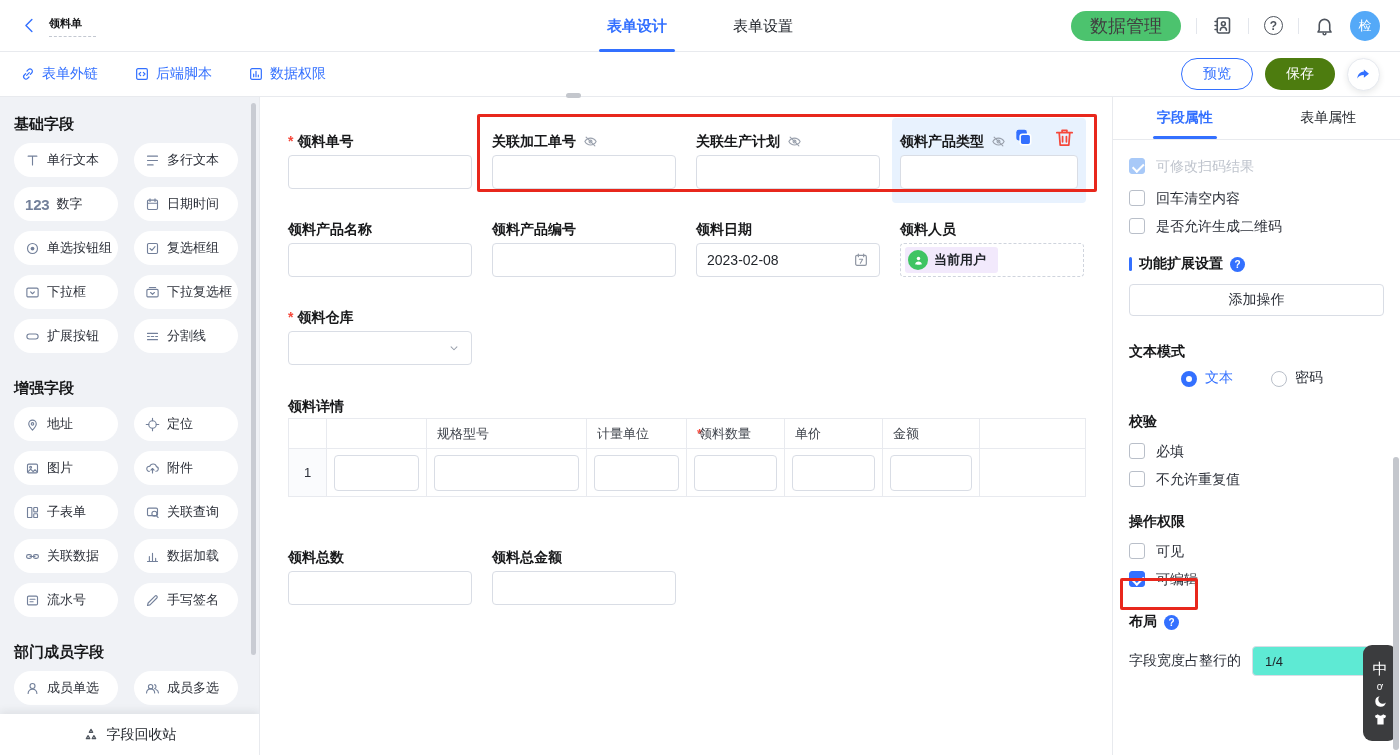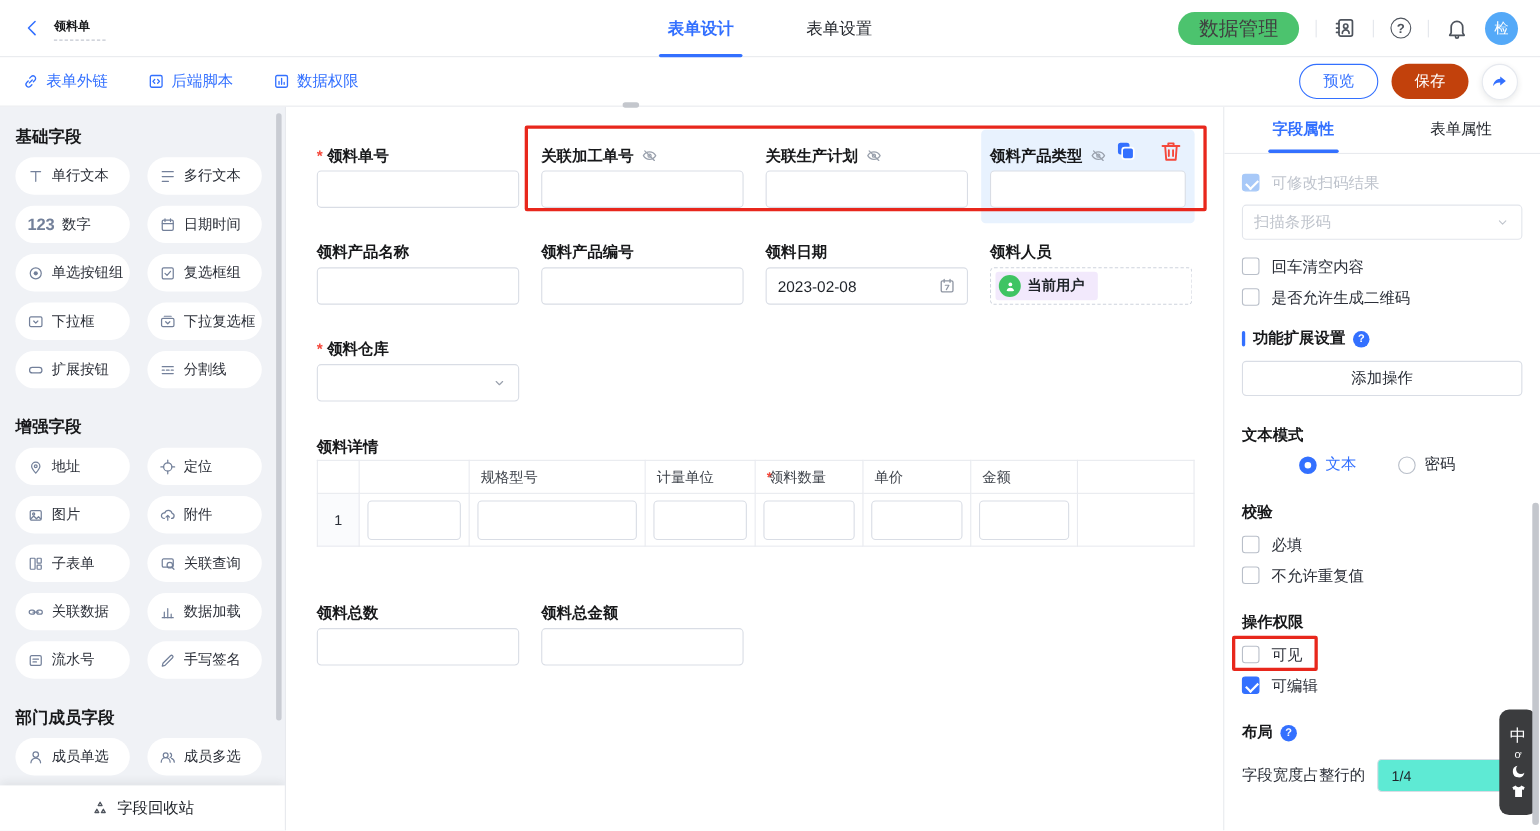--- a/index.html
+++ b/index.html
@@ -22,21 +22,21 @@
   .h-ic { font-size:21px; color:#4e545d; cursor:pointer; display:flex; }
   .help-circle { width:19px; height:19px; border:1.6px solid #4e545d; border-radius:50%; color:#4e545d; font-size:12px; font-weight:700; display:flex; align-items:center; justify-content:center; cursor:pointer; }
   .avatar { width:30px; height:30px; border-radius:50%; background:#54a9f8; color:#fff; font-size:13px; display:flex; align-items:center; justify-content:center; cursor:pointer; }
 
   
   .subbar { position:absolute; top:52px; left:0; right:0; height:45px; border-bottom:1px solid #e8eaee; display:flex; align-items:center; padding:0 20px; background:#fff; z-index:9; }
   .s-link { display:flex; align-items:center; gap:6px; color:#3370ff; font-size:14px; margin-right:36px; cursor:pointer; }
   .s-link .ic { font-size:16px; display:flex; }
   .s-right { margin-left:auto; display:flex; align-items:center; gap:12px; }
   .btn-outline { height:32px; padding:0 21px; border:1px solid #3370ff; color:#3370ff; border-radius:16px; background:#fff; font-size:14px; display:flex; align-items:center; cursor:pointer; }
-  .btn-primary { height:32px; padding:0 21px; border:none; color:#fff; border-radius:16px; background:#c2410c; font-size:14px; display:flex; align-items:center; cursor:pointer; }
+  .btn-primary { height:32px; padding:0 21px; border:none; color:#fff; border-radius:16px; background:#4d7c0f; font-size:14px; display:flex; align-items:center; cursor:pointer; }
   .btn-share { width:33px; height:33px; border-radius:50%; background:#fff; border:1px solid #e6e9ef; box-shadow:0 2px 6px rgba(31,35,41,.10); display:flex; align-items:center; justify-content:center; color:#3370ff; font-size:17px; cursor:pointer; }
 
   
   .sidebar { position:absolute; top:97px; left:0; width:260px; bottom:0; background:#f0f2f6; overflow:hidden; border-right:1px solid #e8eaee; }
   .side-inner { padding:18px 14px 0; }
   .side-section { margin-bottom:26px; }
   .side-title { font-size:15px; font-weight:700; height:20px; margin-bottom:8px; color:#17181a; }
   .pill-grid { display:grid; grid-template-columns:104px 104px; column-gap:16px; row-gap:10px; }
   .pill { height:34px; background:#fff; border-radius:17px; display:flex; align-items:center; padding-left:11px; gap:7px; font-size:13px; color:#2b2f38; cursor:grab; white-space:nowrap; }
   .pill .p-icon { font-size:15px; color:#73809a; display:flex; flex:none; }
@@ -604,28 +604,20 @@
         </div>
       <div class="p-tab">
           <span>表单属性</span>
         </div>
     </div>
     <div class="p-body">
       <div class="check-row dis" style="margin-top:18px">
         <span class="cbx checked dis"></span>
         <span>可修改扫码结果</span>
       </div>
-      <div class="p-select" style="margin-top:12px">
-        <span>扫描条形码</span>
-        <span class="chev" style="color:#c0c5cd">
-            <svg class="svgi" viewBox="0 0 24 24" fill="none" stroke="currentColor" stroke-width="1.8" stroke-linecap="round" stroke-linejoin="round">
-              <path d="M7 10l5 5 5-5"></path>
-            </svg>
-          </span>
-      </div>
       <div class="check-row" style="margin-top:16px">
         <span class="cbx"></span>
         <span>回车清空内容</span>
       </div>
       <div class="check-row" style="margin-top:12px">
         <span class="cbx"></span>
         <span>是否允许生成二维码</span>
       </div>
 
       <div class="sec-head bar" style="margin-top:22px">

